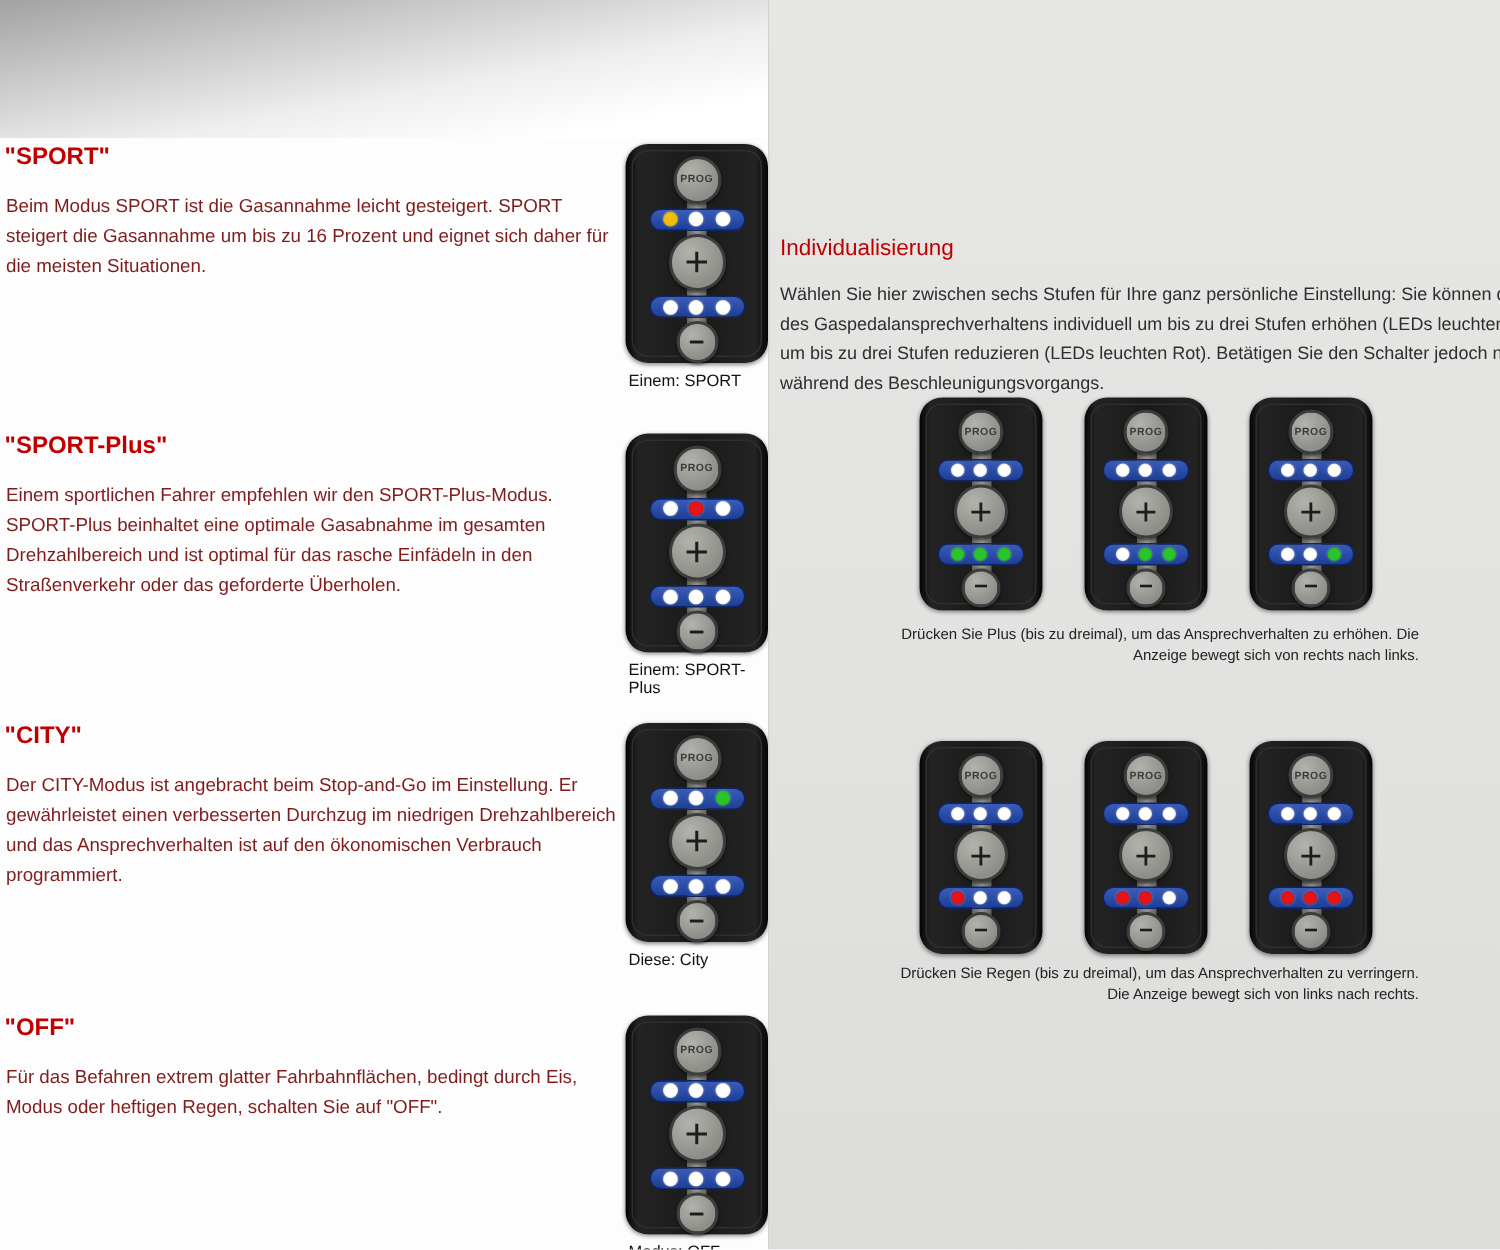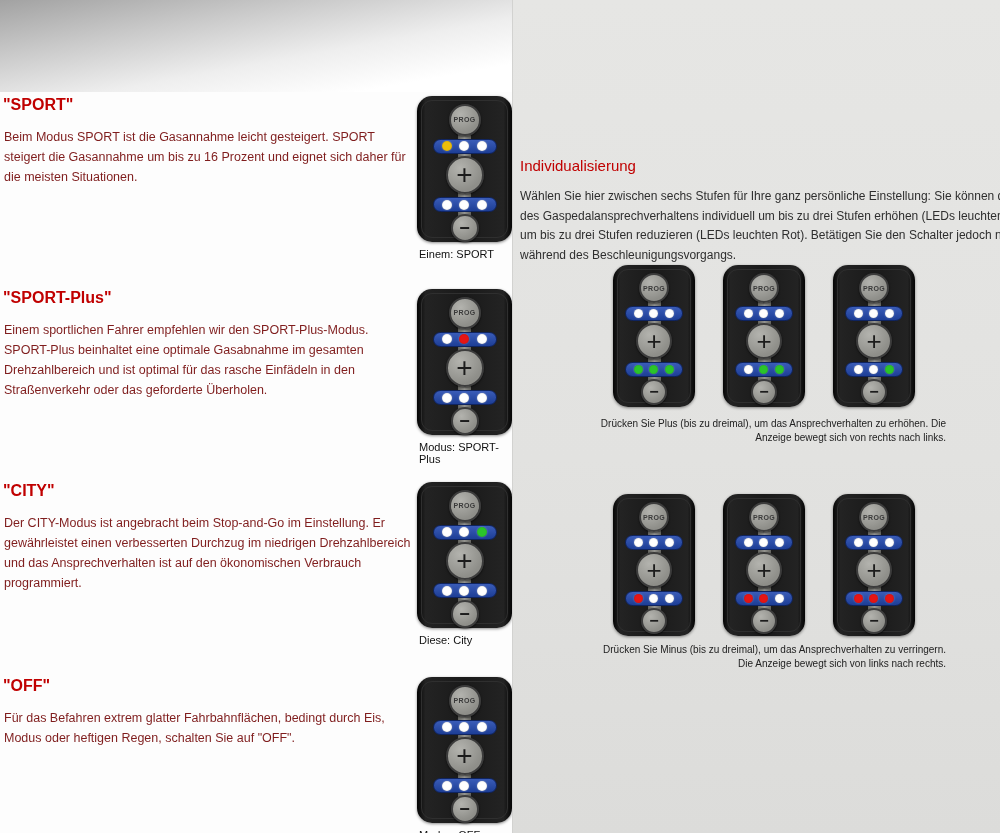--- a/index.html
+++ b/index.html
@@ -105,21 +105,21 @@
             <div class="led" style="background: rgb(255, 255, 255);"></div>
           </div>
           <div class="dev-btn dev-plus">+</div>
           <div class="led-bar">
             <div class="led" style="background: rgb(255, 255, 255);"></div>
             <div class="led" style="background: rgb(255, 255, 255);"></div>
             <div class="led" style="background: rgb(255, 255, 255);"></div>
           </div>
           <div class="dev-btn dev-minus">−</div>
         </div>
-      <div class="mode-caption">Modus: SPORT-Plus</div>
+      <div class="mode-caption">Einem: SPORT-Plus</div>
     </div>
 
     <div class="mode m2">
       <div class="mode-title">"CITY"</div>
       <div class="mode-body">Der CITY-Modus ist angebracht beim Stop-and-Go im Einstellung. Er gewährleistet einen verbesserten Durchzug im niedrigen Drehzahlbereich und das Ansprechverhalten ist auf den ökonomischen Verbrauch programmiert.</div>
       <div class="device">
           <div class="dev-spine"></div>
           <div class="dev-btn dev-prog">PROG</div>
           <div class="led-bar">
             <div class="led" style="background: rgb(255, 255, 255);"></div>
@@ -260,15 +260,15 @@
         </div>
         <div class="dev-btn dev-plus">+</div>
         <div class="led-bar">
           <div class="led" style="background: rgb(229, 21, 21);"></div>
           <div class="led" style="background: rgb(229, 21, 21);"></div>
           <div class="led" style="background: rgb(229, 21, 21);"></div>
         </div>
         <div class="dev-btn dev-minus">−</div>
       </div>
   </div>
-  <div id="minus-caption" class="row-caption">Drücken Sie Minus (bis zu dreimal), um das Ansprechverhalten zu verringern. Die Anzeige bewegt sich von links nach rechts.</div>
+  <div id="minus-caption" class="row-caption">Drücken Sie Regen (bis zu dreimal), um das Ansprechverhalten zu verringern. Die Anzeige bewegt sich von links nach rechts.</div>
 
 </div>
 
 </body></html>

